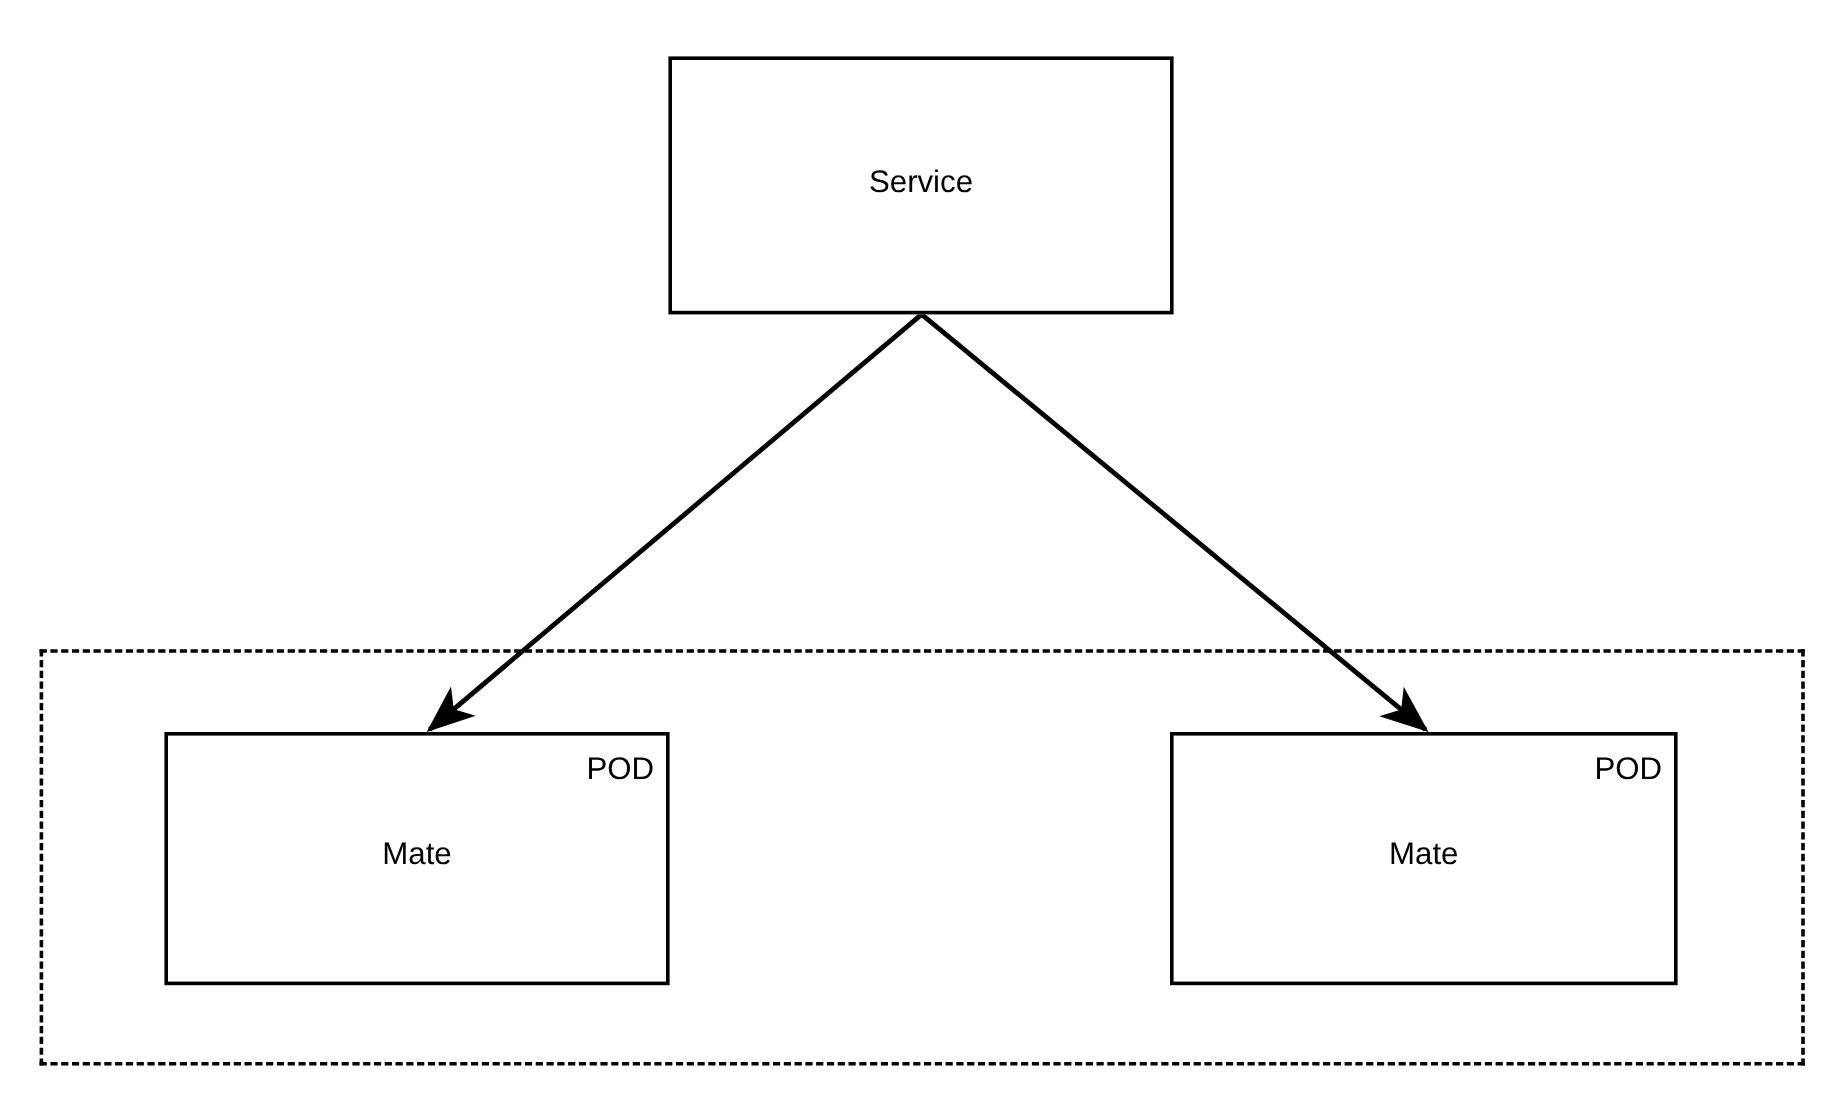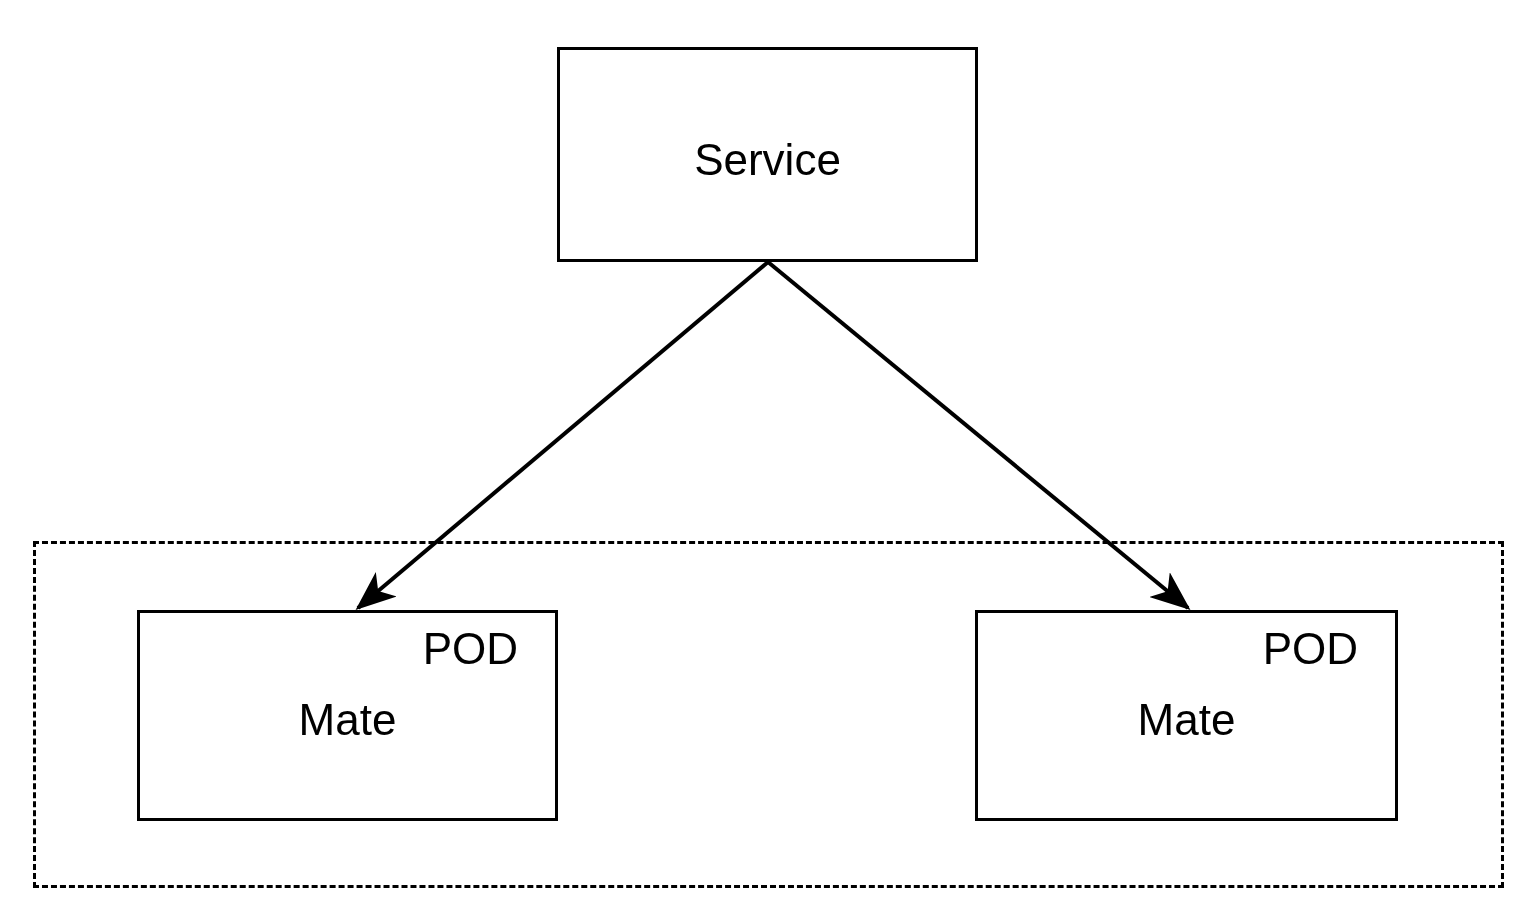--- a/index.html
+++ b/index.html
@@ -32,31 +32,31 @@
   }
   .group-box {
     position: absolute;
     box-sizing: border-box;
     background: transparent;
     border: 3px dashed #000000;
   }
   .node-label {
     position: absolute;
     color: #000000;
-    font-size: 44px;
+    font-size: 26px;
     line-height: 1;
     white-space: nowrap;
   }
   .label-center {
     left: 0;
     right: 0;
     text-align: center;
   }
   .label-corner {
-    right: 37px;
+    right: 10px;
   }
 </style>
 </head>
 <body>
 
 <div id="canvas" style="width: 1538px; height: 922px; background: rgb(255, 255, 255);">
 
   <svg id="diagram-svg" viewBox="0 0 1538 922" xmlns="http://www.w3.org/2000/svg" style="width: 1538px; height: 922px;">
     <defs>
       <marker id="arrowhead" markerWidth="10" markerHeight="8" refX="9.2" refY="4" orient="auto" markerUnits="strokeWidth">

